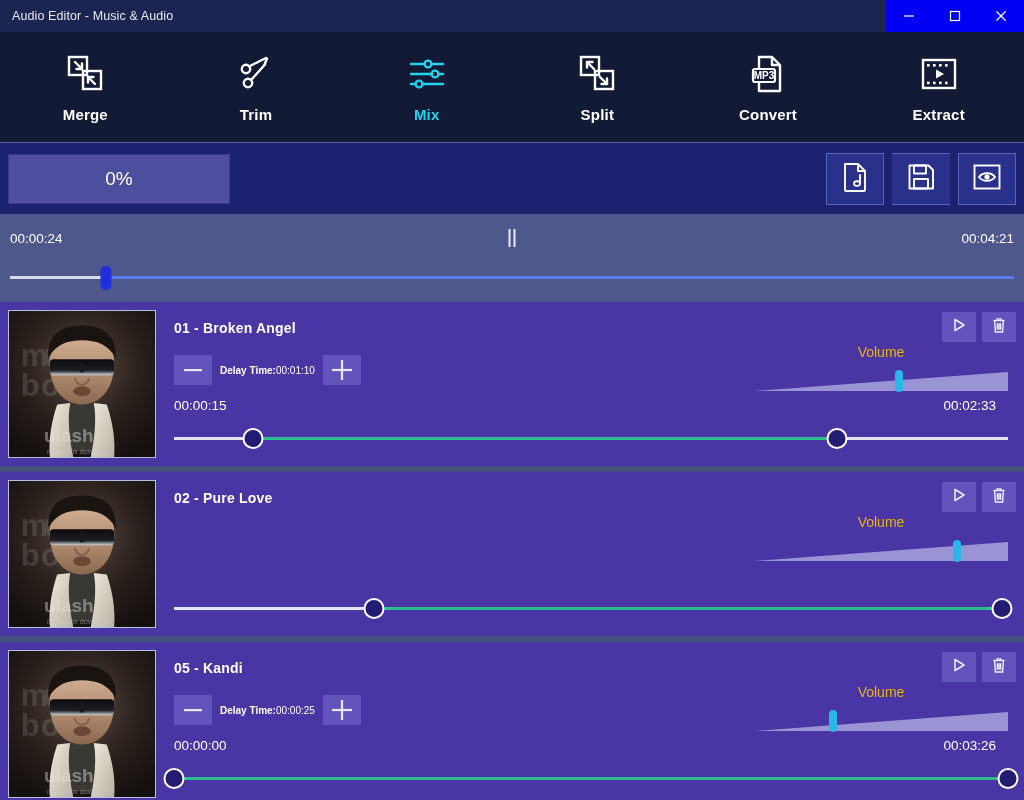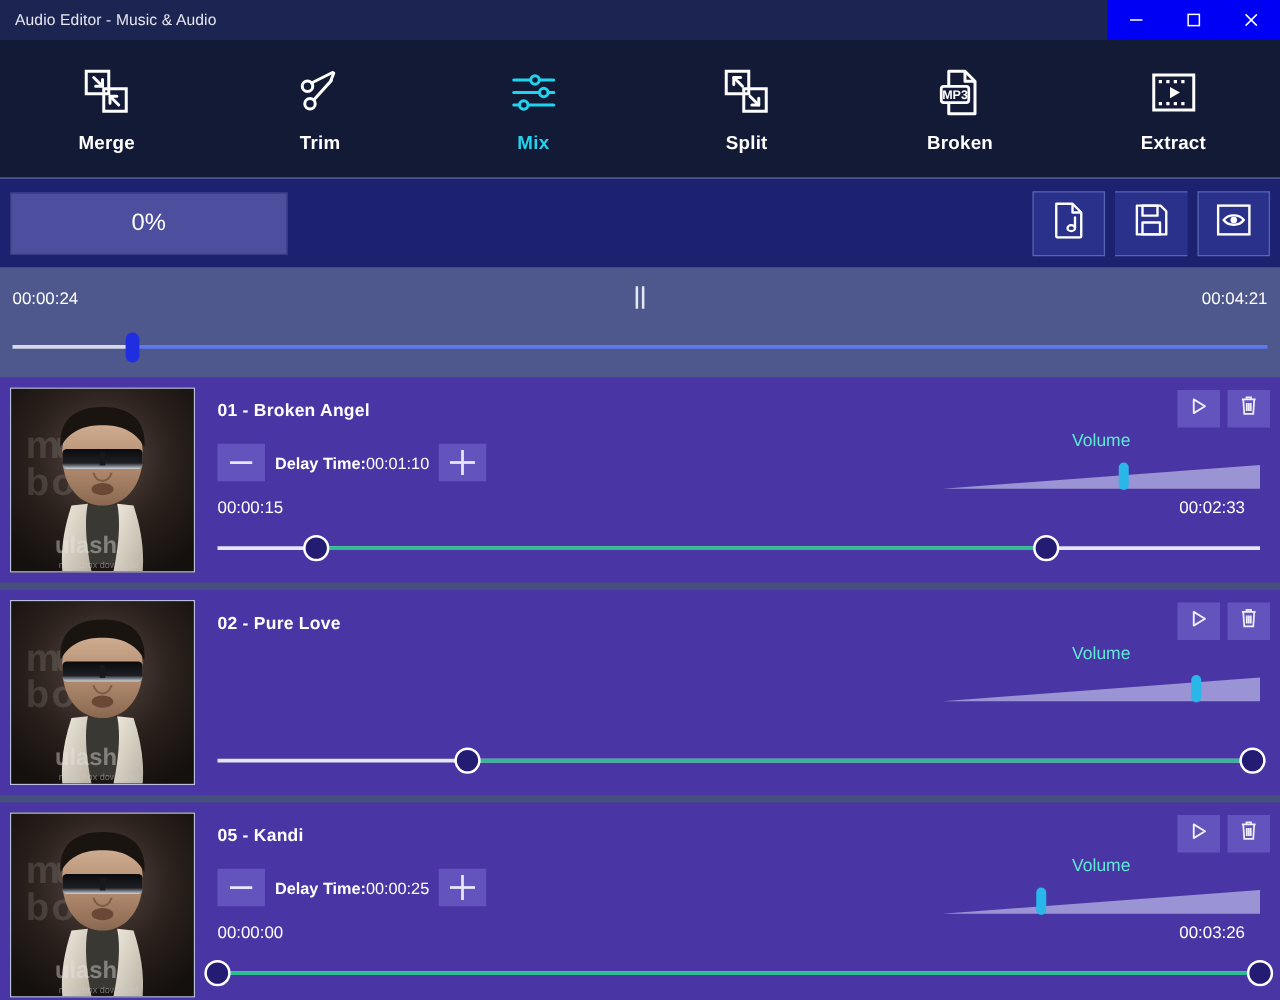--- a/index.html
+++ b/index.html
@@ -161,21 +161,21 @@
     margin-top: 19px;
     gap: 0;
   }
   .stepbtn {
     width: 38px; height: 30px;
     background: #6354bd;
     display: flex; align-items: center; justify-content: center;
     color: #e9e6fb;
   }
   .delaylabel {
-    color: #ffffff; font-size: 13px; font-weight: bold;
+    color: #ffffff; font-size: 10px; font-weight: bold;
     padding: 0 8px;
     white-space: nowrap;
   }
   .delaylabel .val { font-weight: normal; }
 
   .topright {
     position: absolute;
     right: 0; top: 2px;
     display: flex; gap: 6px;
   }
@@ -186,21 +186,21 @@
     color: #f0eefc;
   }
 
   .volwrap {
     position: absolute;
     right: 8px;
     top: 34px;
     width: 254px;
     text-align: center;
   }
-  .vollabel { color: #5eead4; font-size: 14px; margin-bottom: 8px; }
+  .vollabel { color: #eab308; font-size: 14px; margin-bottom: 8px; }
   .volslider { position: relative; height: 24px; }
   .volwedge {
     position: absolute; left: 0; right: 0; bottom: 0; height: 24px;
   }
   .volwedge svg { display: block; width: 100%; height: 24px; }
   .volthumb {
     position: absolute; top: 2px;
     width: 8px; height: 22px; border-radius: 4px;
     background: #29b6e8;
     transform: translateX(-50%);
@@ -327,21 +327,21 @@
 
   <div class="tool">
     <div class="ticon">
       <svg width="42" height="42" viewBox="0 0 42 42" fill="none" stroke="#fff" stroke-width="2.4">
         <path d="M12 4 h13 l8 8 v26 h-21 z" stroke-linejoin="round"></path>
         <path d="M25 4 v8 h8" stroke-linejoin="round"></path>
         <rect x="6" y="16" width="22" height="13" rx="2" fill="#131a35" stroke="#fff" stroke-width="2.2"></rect>
         <text x="17" y="26.4" font-family="Liberation Sans, sans-serif" font-size="10" font-weight="bold" fill="#fff" stroke="none" text-anchor="middle">MP3</text>
       </svg>
     </div>
-    <div class="tlabel">Broken</div>
+    <div class="tlabel">Convert</div>
   </div>
 
   <div class="tool">
     <div class="ticon">
       <svg width="42" height="42" viewBox="0 0 42 42" fill="none" stroke="#fff" stroke-width="2.4">
         <rect x="5" y="7" width="32" height="28"></rect>
         <g fill="#fff" stroke="none">
           <rect x="9" y="11" width="2.6" height="2.6"></rect>
             <rect x="15" y="11" width="2.6" height="2.6"></rect>
           <rect x="21" y="11" width="2.6" height="2.6"></rect>

